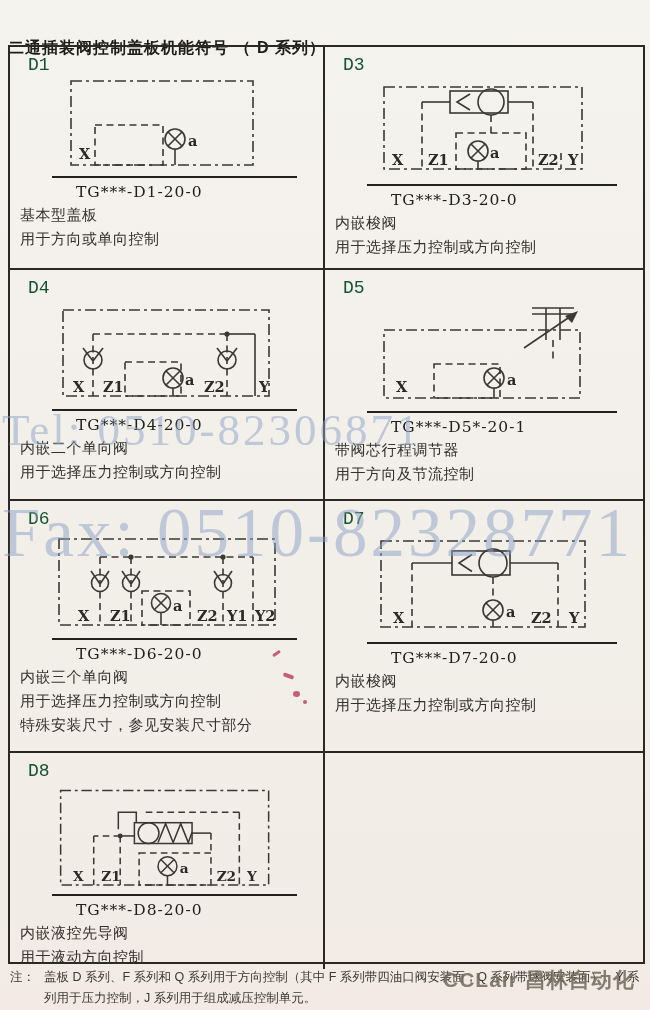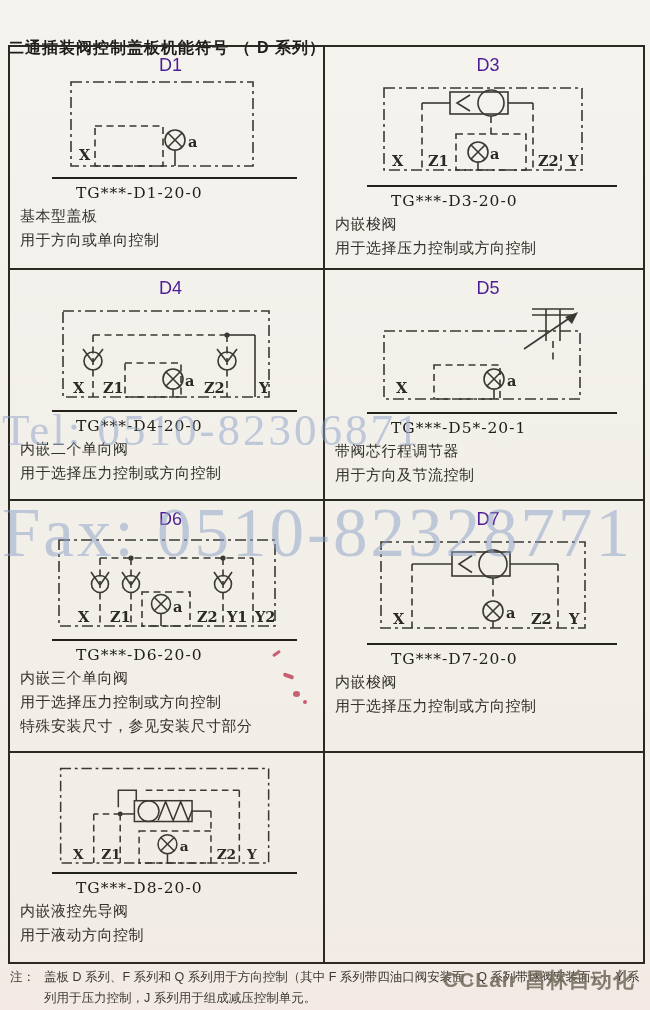--- a/index.html
+++ b/index.html
@@ -15,21 +15,21 @@
   .sheet{
     position:absolute;left:8px;top:45px;width:633px;height:915px;
     border:2px solid #2b2922;display:grid;
     grid-template-columns:315px 1fr;
     grid-template-rows:223px 231px 252px auto;
     background:transparent;
   }
   .cell{border-right:2px solid #2b2922;border-bottom:2px solid #2b2922;position:relative;padding:6px 10px 0 10px;box-sizing:border-box;}
   .cell.last-col{border-right:none;}
   .cell.last-row{border-bottom:none;}
-  .cell-label{font-family:Liberation Sans, sans-serif;font-size:18px;color:#4c1d95;margin:2px 0 0 8px;text-align:center;}
+  .cell-label{font-family:Liberation Mono, monospace;font-size:18px;color:#14532d;margin:2px 0 0 8px;}
   .diag{display:block;margin:2px auto 0 auto;}
   .sep{border-top:2px solid #22211c;margin:7px 16px 5px 32px;height:0;}
   .model{font-family:"DejaVu Serif",serif;font-size:15.5px;letter-spacing:1px;color:#21201b;margin:2px 0 2px 56px;}
   .desc{font-size:15px;line-height:24px;color:#34322c;letter-spacing:0.5px;}
   svg{overflow:visible;}
   .st{fill:none;stroke:#3a3832;stroke-width:1.6;}
   .dd{stroke-dasharray:11 4 3 4;}
   .da{stroke-dasharray:7 4.5;}
   .dot{fill:#3a3832;stroke:none;}
   .pt{font:600 14.5px "DejaVu Serif",serif;fill:#2b2a25;}
@@ -247,20 +247,21 @@
       <text class="pt" x="156" y="92">Z2</text>
       <text class="pt" x="194" y="92">Y</text>
     </svg>
     <div class="sep"></div>
     <div class="model">TG***-D7-20-0</div>
     <div class="desc">内嵌梭阀</div>
     <div class="desc">用于选择压力控制或方向控制</div>
   </div>
 
   <div class="cell last-row">
+    <div class="cell-label">D8</div>
     <svg class="diag" width="224" height="104" viewBox="0 0 235 110">
       <rect class="st dd" x="5" y="8" width="220" height="100"></rect>
       <g>
         <rect class="st" x="83" y="42" width="61" height="22"></rect>
         <circle class="st" cx="98" cy="53" r="11"></circle>
         <polyline class="st" points="108,63 116,43 124,63 132,43 140,63 144,52"></polyline>
         <polyline class="st" points="85,42 85,31 66,31 66,49"></polyline>
         <line class="st" x1="83" y1="56" x2="68" y2="56"></line>
         <line class="st" x1="144" y1="53" x2="164" y2="53"></line>
       </g>

